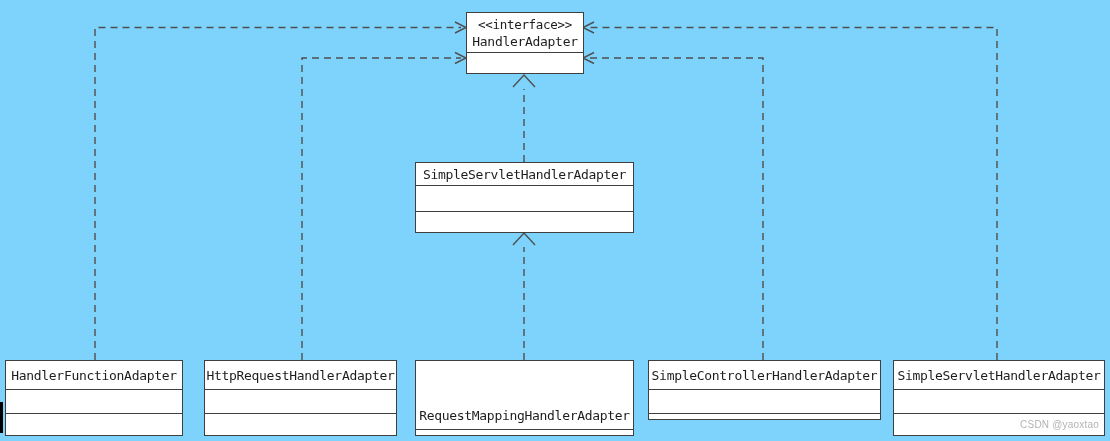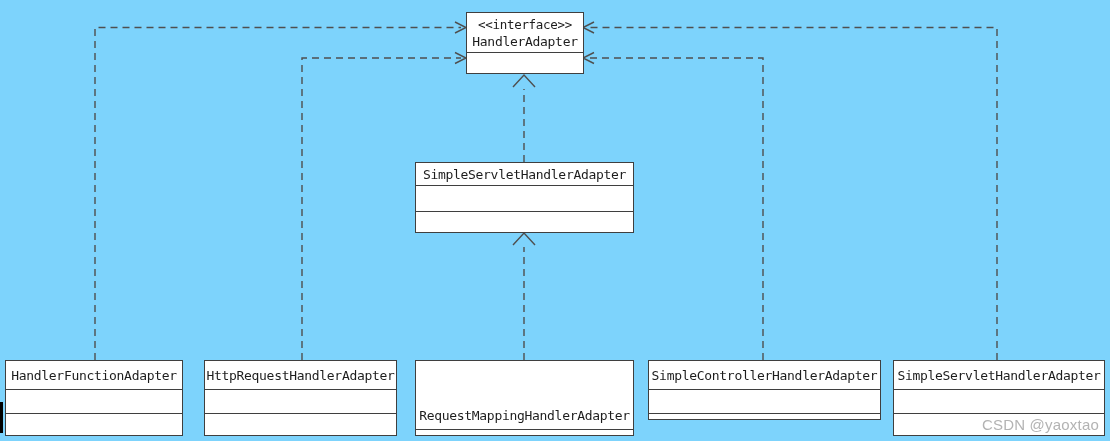--- a/index.html
+++ b/index.html
@@ -27,21 +27,21 @@
   }
   .uml-stereotype{font-size:12.5px;}
   .uml-compartment{
     box-sizing:border-box;
     border-top:1px solid #3f3f3f;
     position:relative;
     display:flex;align-items:center;justify-content:flex-end;
   }
   .watermark{
     font-family:"Liberation Sans","DejaVu Sans",sans-serif;
-    font-size:15px;
+    font-size:10px;
     color:#b3b3b3;
     padding-right:5px;
     letter-spacing:0.2px;
   }
   .cursor-artifact{
     position:absolute;
     left:0;top:402px;width:3px;height:31px;
     background:#000000;
   }
 </style>

